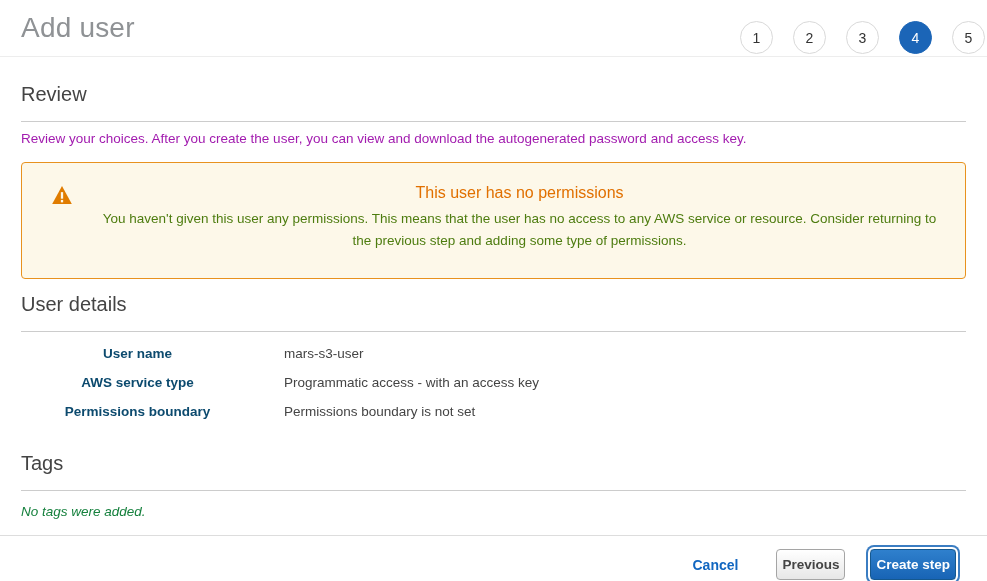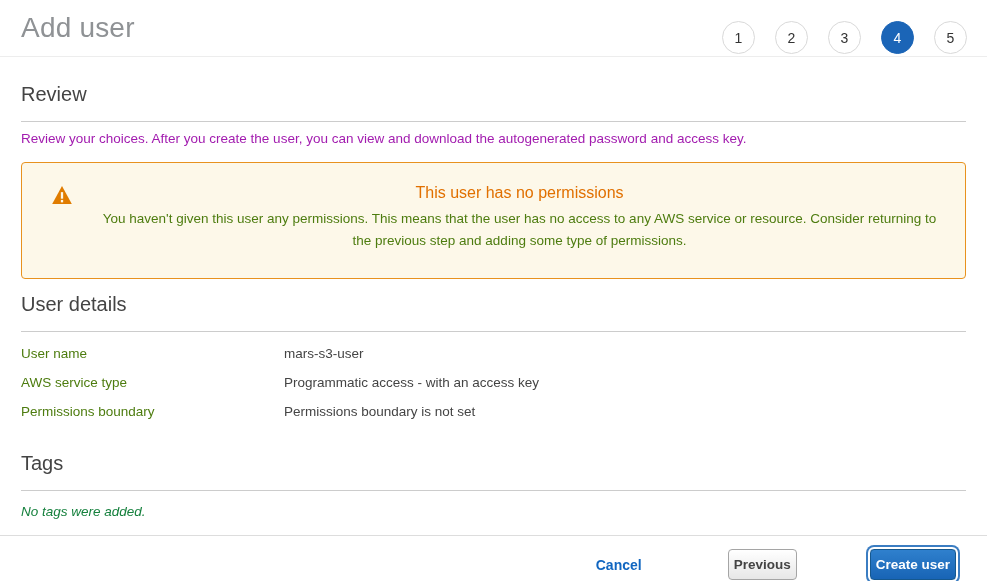--- a/index.html
+++ b/index.html
@@ -8,21 +8,21 @@
     width: 987px; height: 581px;
     background: #fff;
     font-family: "Liberation Sans", sans-serif;
     color: #444;
     overflow: hidden;
   }
 
   
   .header {
     height: 57px;
-    padding: 12px 20px 0 21px;
+    padding: 12px 2px 0 21px;
     display: flex;
     justify-content: space-between;
     align-items: flex-start;
     border-bottom: 1px solid #ededed;
   }
   .page-title {
     margin: 0;
     font-size: 28px;
     font-weight: 400;
     color: #8f9295;
@@ -85,43 +85,42 @@
     line-height: 22px;
     color: #4d7c0f;
   }
 
   
   .user-details .section-heading { margin-top: 14px; }
   .detail-rows { margin-top: 7px; }
   .detail-row { display: flex; padding: 7px 0; font-size: 13.5px; }
   .detail-label {
     width: 233px;
-    text-align: left;
-    font-weight: normal;
-    color: #4d7c0f;
+    text-align: center;
+    font-weight: bold;
+    color: #0c4a6e;
   }
   .detail-value { margin-left: 30px; color: #444; }
 
   
   .tags-empty {
     margin: 13px 0 0 0;
     font-size: 13.5px;
     font-style: italic;
     color: #15803d;
   }
 
   
   footer {
     margin-top: 16px;
     border-top: 1px solid #ddd;
     padding: 13px 26px 0 0;
     display: flex;
     justify-content: flex-end;
     align-items: center;
-    gap: 48px;
   }
   .cancel-link {
     color: #1166c0;
     font-size: 14px;
     font-weight: bold;
     cursor: pointer;
     text-decoration: none;
     margin-right: 38px;
   }
   .btn {
@@ -204,16 +203,16 @@
     <section class="tags-section">
       <h2 class="section-heading">Tags</h2>
       <p class="tags-empty">No tags were added.</p>
     </section>
 
   </main>
 
   <footer>
     <a class="cancel-link">Cancel</a>
     <button class="btn btn-secondary">Previous</button>
-    <button class="btn btn-primary">Create user</button>
+    <button class="btn btn-primary">Create step</button>
   </footer>
 
 </div>
 
 </body></html>

